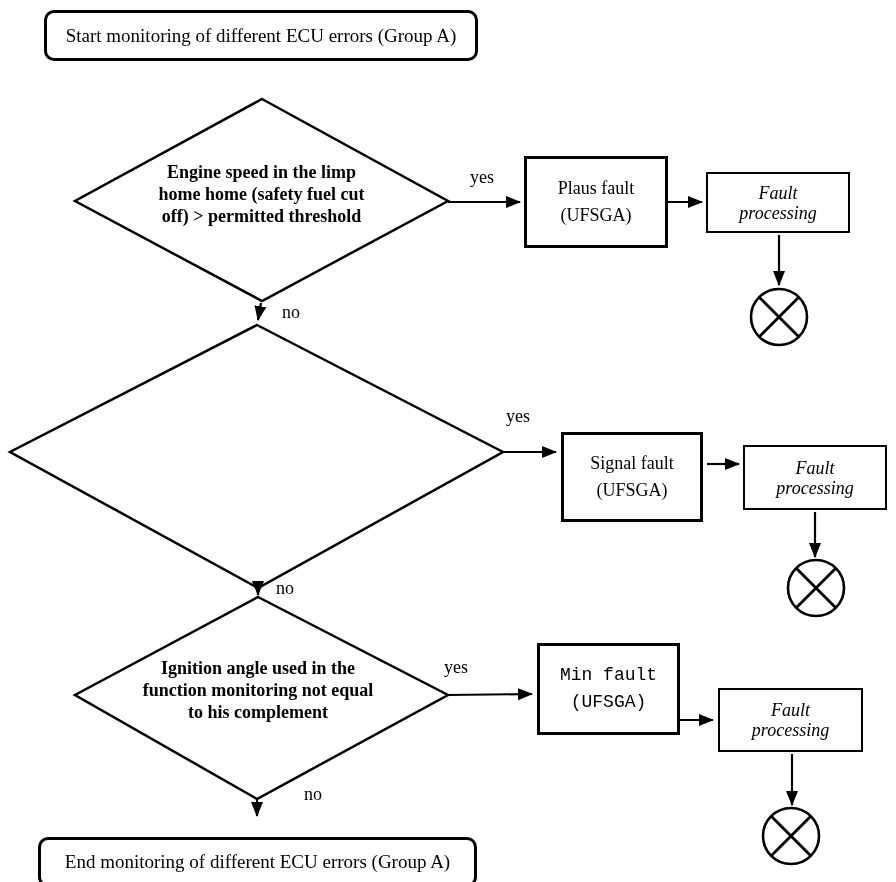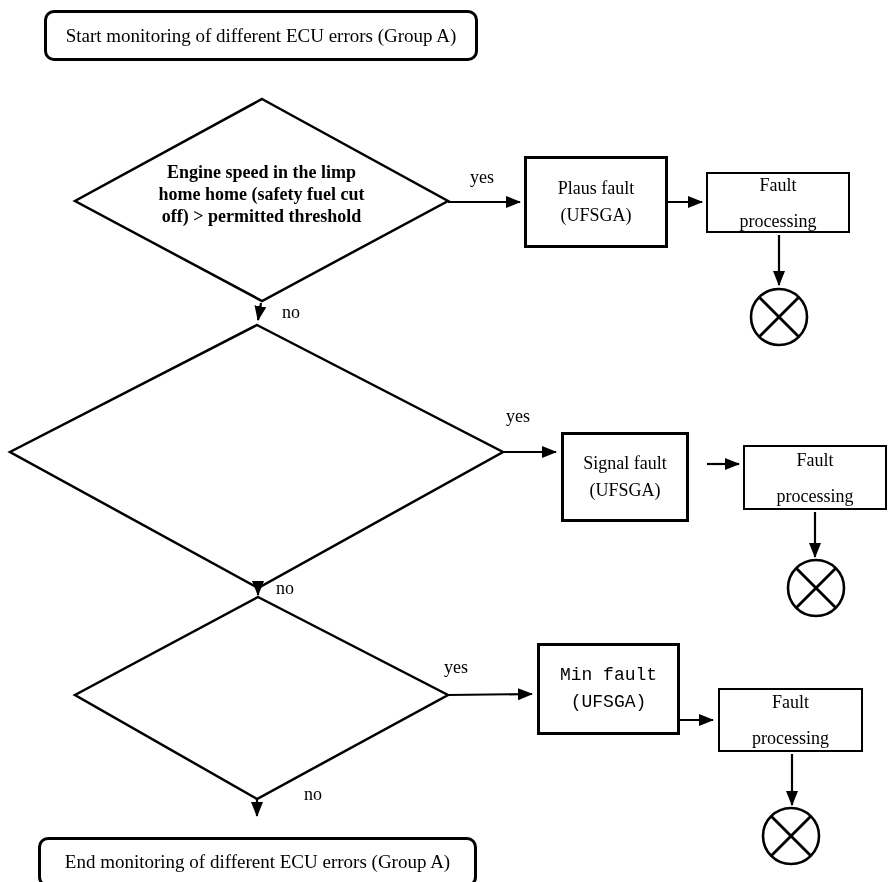--- a/index.html
+++ b/index.html
@@ -34,21 +34,21 @@
     border: 3px solid #000;
     display: flex;
     align-items: center;
     justify-content: center;
     text-align: center;
     white-space: pre-line;
     font-size: 18px;
     line-height: 27px;
     background: #ffffff;
   }
-  .proc.thin { border-width: 2px; line-height: 36px; }
+  .proc.thin { border-width: 2px; line-height: 20px; font-style: italic; }
   .dtext {
     position: absolute;
     text-align: center;
     font-size: 18px;
     line-height: 22px;
     font-weight: bold;
   }
   .lbl {
     position: absolute;
     font-size: 18px;
@@ -100,27 +100,28 @@
       <circle cx="791" cy="836" r="28" fill="#ffffff" stroke="#000" stroke-width="2.6"></circle>
       <line x1="771" y1="816" x2="811" y2="856" stroke="#000" stroke-width="2.8"></line>
       <line x1="771" y1="856" x2="811" y2="816" stroke="#000" stroke-width="2.8"></line>
     </g>
   </svg>
 
   <div class="terminal" style="left:44px; top:10px; width:434px; height:51px;">Start monitoring of different ECU errors (Group A)</div>
   <div class="terminal" style="left:38px; top:821px; width:439px; height:50px;margin-top:16px;">End monitoring of different ECU errors (Group A)</div>
 
   <div class="dtext" style="left:154px; top:161px; width:215px;">Engine speed in the limp home home (safety fuel cut off) &gt; permitted threshold</div>
+  <div class="dtext" style="left:138px; top:657px; width:240px;">Ignition angle used in the function monitoring not equal to his complement</div>
 
   <div class="proc" style="left:524px; top:156px; width:144px; height:92px;">Plaus fault
 (UFSGA)</div>
   <div class="proc thin" style="left:706px; top:172px; width:144px; height:61px;">Fault
 processing</div>
 
-  <div class="proc" style="left:561px; top:432px; width:128px; height:90px;">Signal fault
+  <div class="proc" style="left:561px; top:432px; width:142px; height:90px;">Signal fault
 (UFSGA)</div>
   <div class="proc thin" style="left:743px; top:445px; width:144px; height:65px;">Fault
 processing</div>
 
   <div class="proc" style="left:537px; top:643px; width:143px; height:92px;font-family:Liberation Mono, monospace;">Min fault
 (UFSGA)</div>
   <div class="proc thin" style="left:718px; top:688px; width:145px; height:64px;">Fault
 processing</div>
 
   <div class="lbl" style="left:470px; top:168px;">yes</div>

